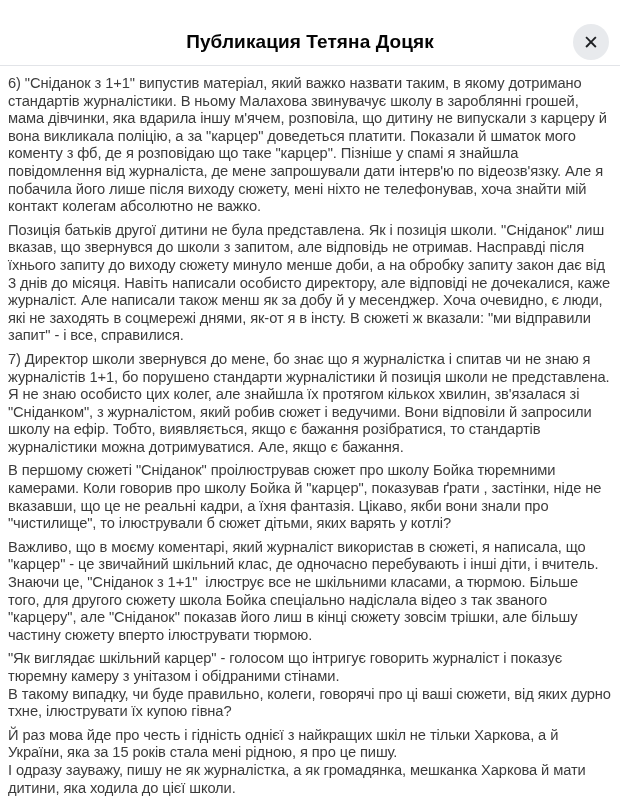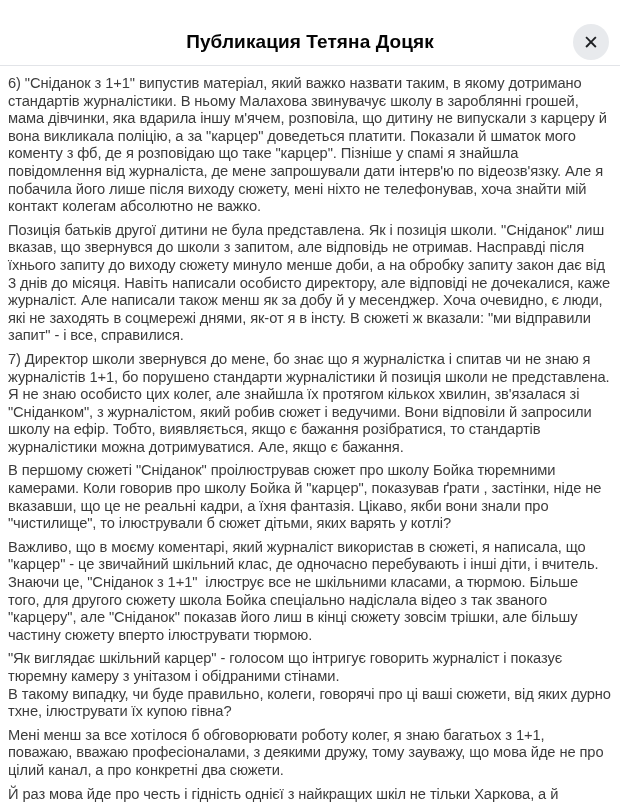--- a/index.html
+++ b/index.html
@@ -82,18 +82,17 @@
 
   <div class="post-body">
 
   <p class="para">6) "Сніданок з 1+1" випустив матеріал, який важко назвати таким, в якому дотримано стандартів журналістики. В ньому Малахова звинувачує школу в зароблянні грошей, мама дівчинки, яка вдарила іншу м'ячем, розповіла, що дитину не випускали з карцеру й вона викликала поліцію, а за "карцер" доведеться платити. Показали й шматок мого коменту з фб, де я розповідаю що таке "карцер". Пізніше у спамі я знайшла повідомлення від журналіста, де мене запрошували дати інтерв'ю по відеозв'язку. Але я побачила його лише після виходу сюжету, мені ніхто не телефонував, хоча знайти мій контакт колегам абсолютно не важко.</p>
       <p class="para">Позиція батьків другої дитини не була представлена. Як і позиція школи. "Сніданок" лиш вказав, що звернувся до школи з запитом, але відповідь не отримав. Насправді після їхнього запиту до виходу сюжету минуло менше доби, а на обробку запиту закон дає від 3 днів до місяця. Навіть написали особисто директору, але відповіді не дочекалися, каже журналіст. Але написали також менш як за добу й у месенджер. Хоча очевидно, є люди, які не заходять в соцмережі днями, як-от я в інсту. В сюжеті ж вказали: "ми відправили запит" - і все, справилися.</p>
       <p class="para">7) Директор школи звернувся до мене, бо знає що я журналістка і спитав чи не знаю я журналістів 1+1, бо порушено стандарти журналістики й позиція школи не представлена. Я не знаю особисто цих колег, але знайшла їх протягом кількох хвилин, зв'язалася зі "Сніданком", з журналістом, який робив сюжет і ведучими. Вони відповіли й запросили школу на ефір. Тобто, виявляється, якщо є бажання розібратися, то стандартів журналістики можна дотримуватися. Але, якщо є бажання.</p>
       <p class="para">В першому сюжеті "Сніданок" проілюстрував сюжет про школу Бойка тюремними камерами. Коли говорив про школу Бойка й "карцер", показував ґрати , застінки, ніде не вказавши, що це не реальні кадри, а їхня фантазія. Цікаво, якби вони знали про "чистилище", то ілюстрували б сюжет дітьми, яких варять у котлі?</p>
       <p class="para">Важливо, що в моєму коментарі, який журналіст використав в сюжеті, я написала, що "карцер" - це звичайний шкільний клас, де одночасно перебувають і інші діти, і вчитель. Знаючи це, "Сніданок з 1+1"  ілюструє все не шкільними класами, а тюрмою. Більше того, для другого сюжету школа Бойка спеціально надіслала відео з так званого "карцеру", але "Сніданок" показав його лиш в кінці сюжету зовсім трішки, але більшу частину сюжету вперто ілюструвати тюрмою.</p>
       <p class="para">"Як виглядає шкільний карцер" - голосом що інтригує говорить журналіст і показує тюремну камеру з унітазом і обідраними стінами.
 В такому випадку, чи буде правильно, колеги, говорячі про ці ваші сюжети, від яких дурно тхне, ілюструвати їх купою гівна?</p>
-      <p class="para">Мені менш за все хотілося б обговорювати роботу колег, я знаю багатьох з 1+1, поважаю, вважаю професіоналами, з деякими дружу, тому зауважу, що мова йде не про цілий канал, а про конкретні два сюжети.</p>
       <p class="para">Й раз мова йде про честь і гідність однієї з найкращих шкіл не тільки Харкова, а й України, яка за 15 років стала мені рідною, я про це пишу.
 І одразу зауважу, пишу не як журналістка, а як громадянка, мешканка Харкова й мати дитини, яка ходила до цієї школи.</p>
     </div>
 
 </div>
 
 </body></html>

